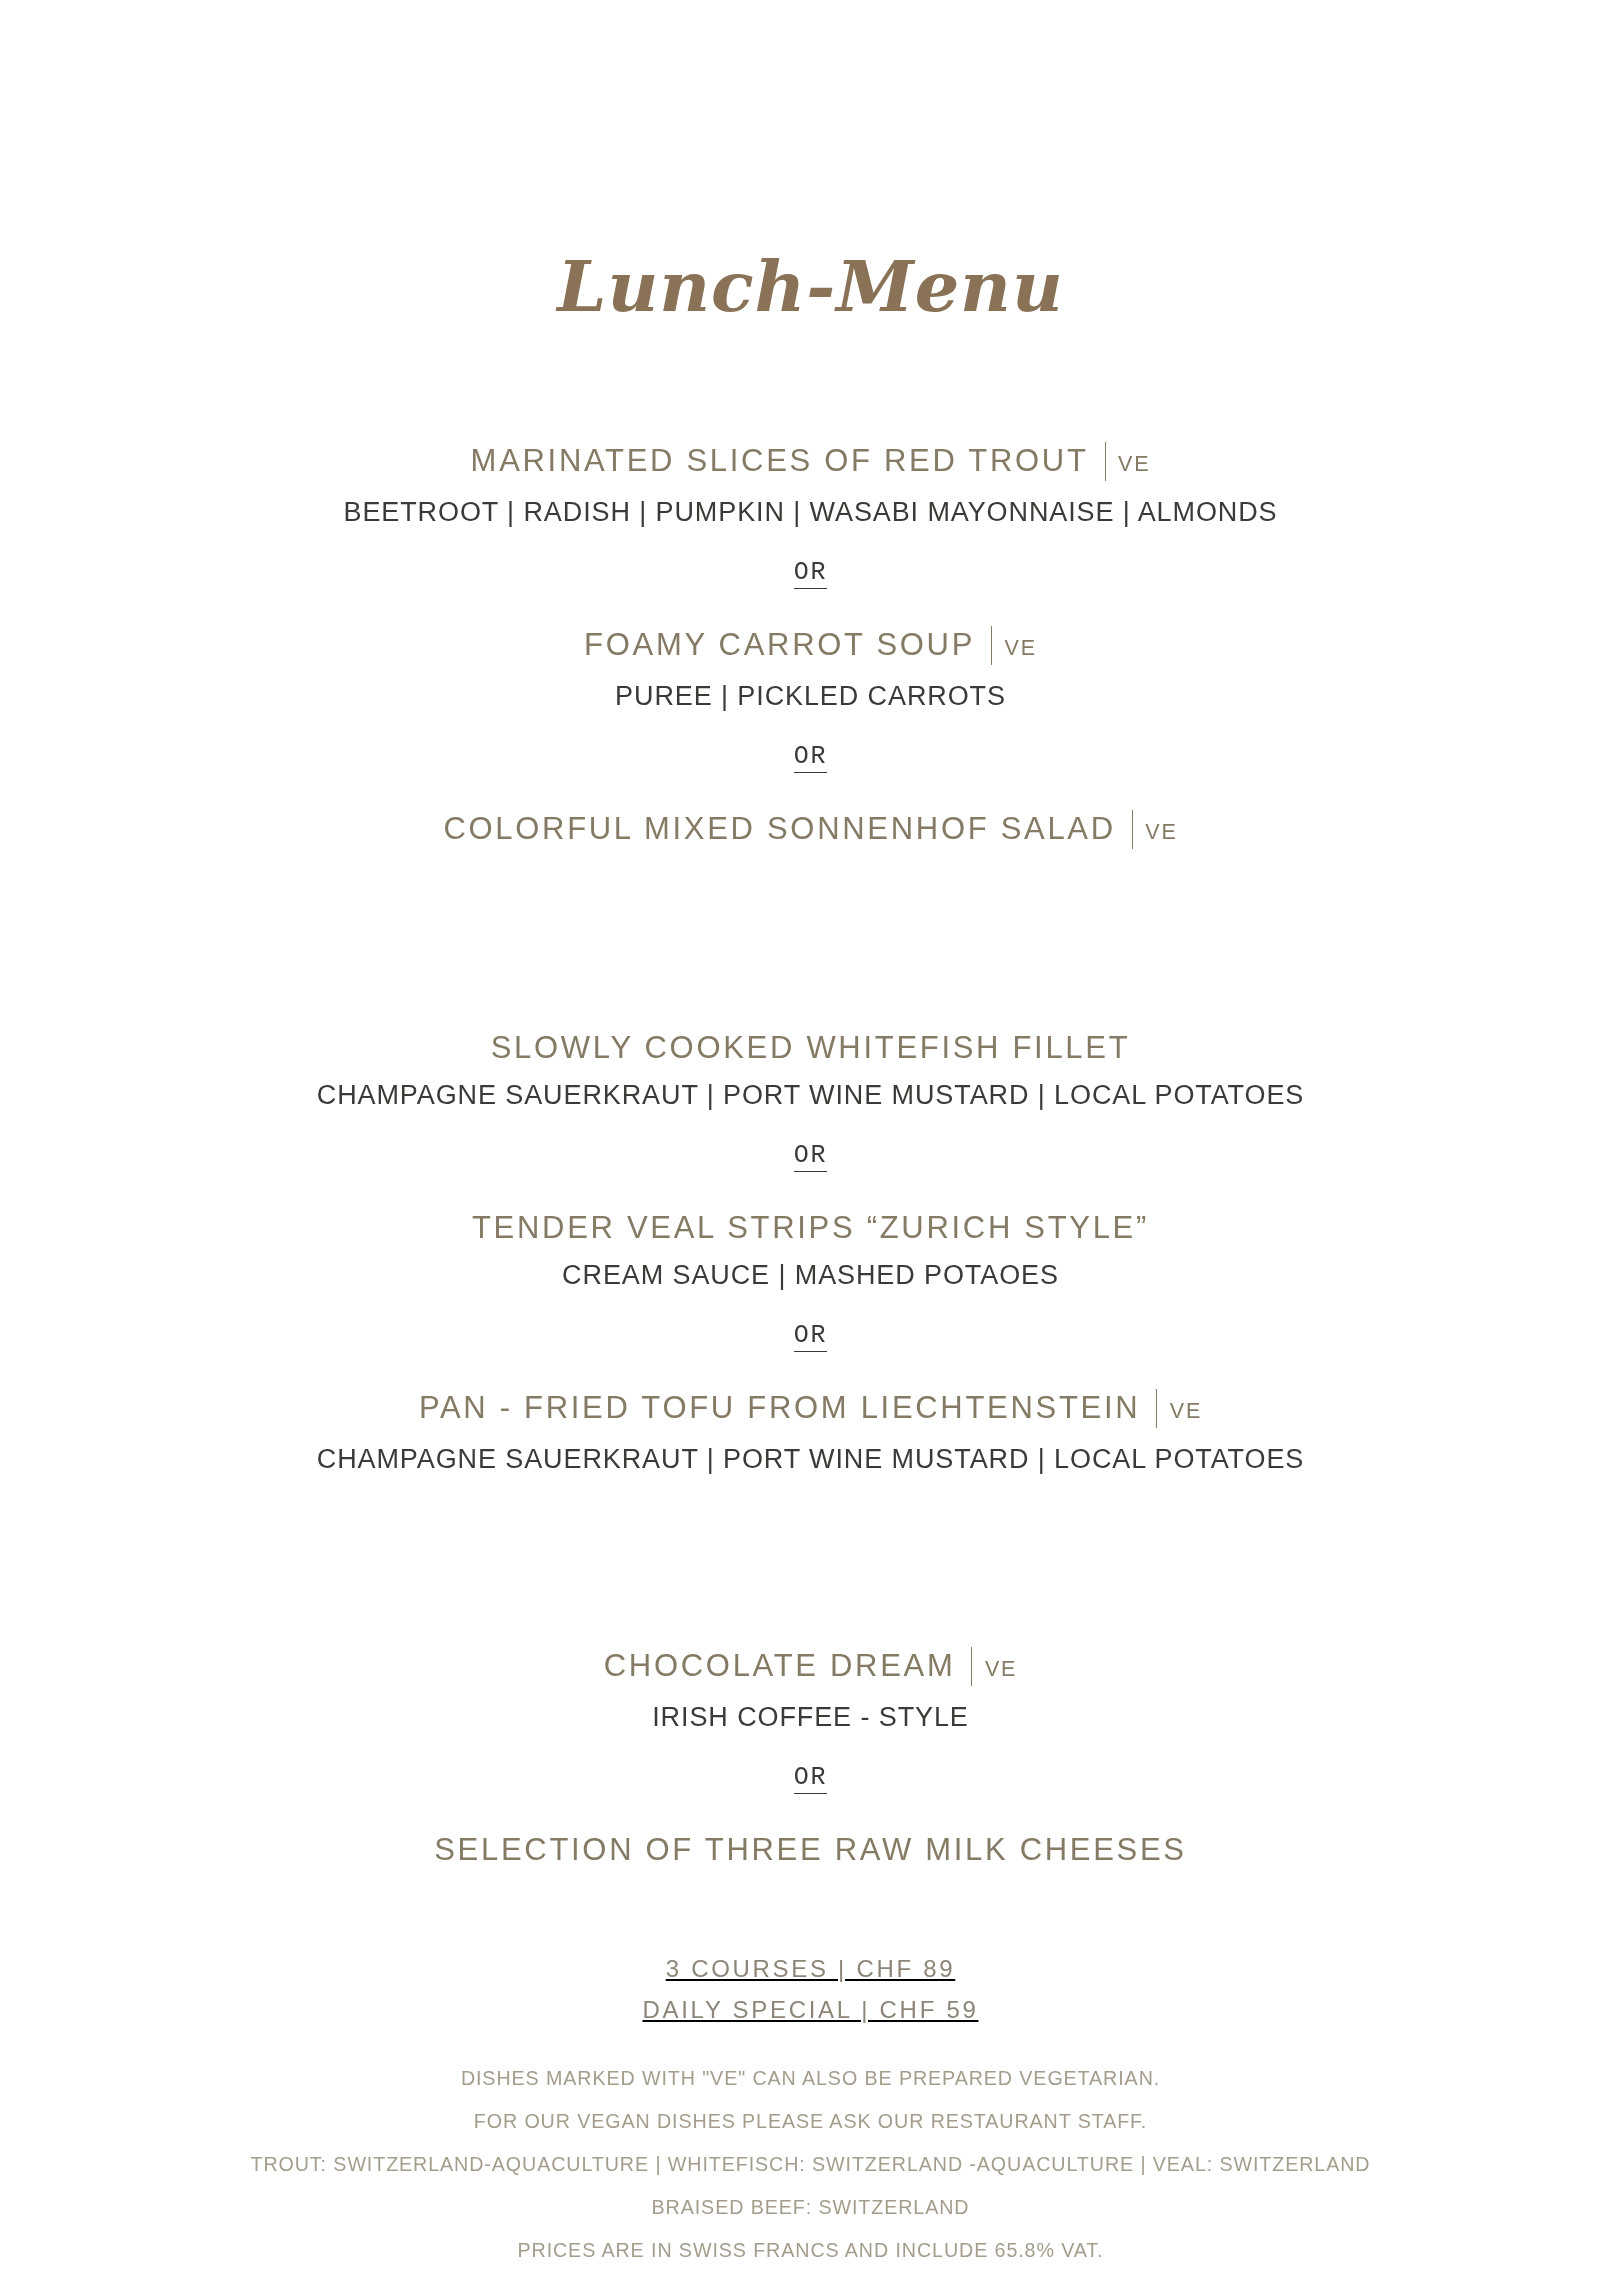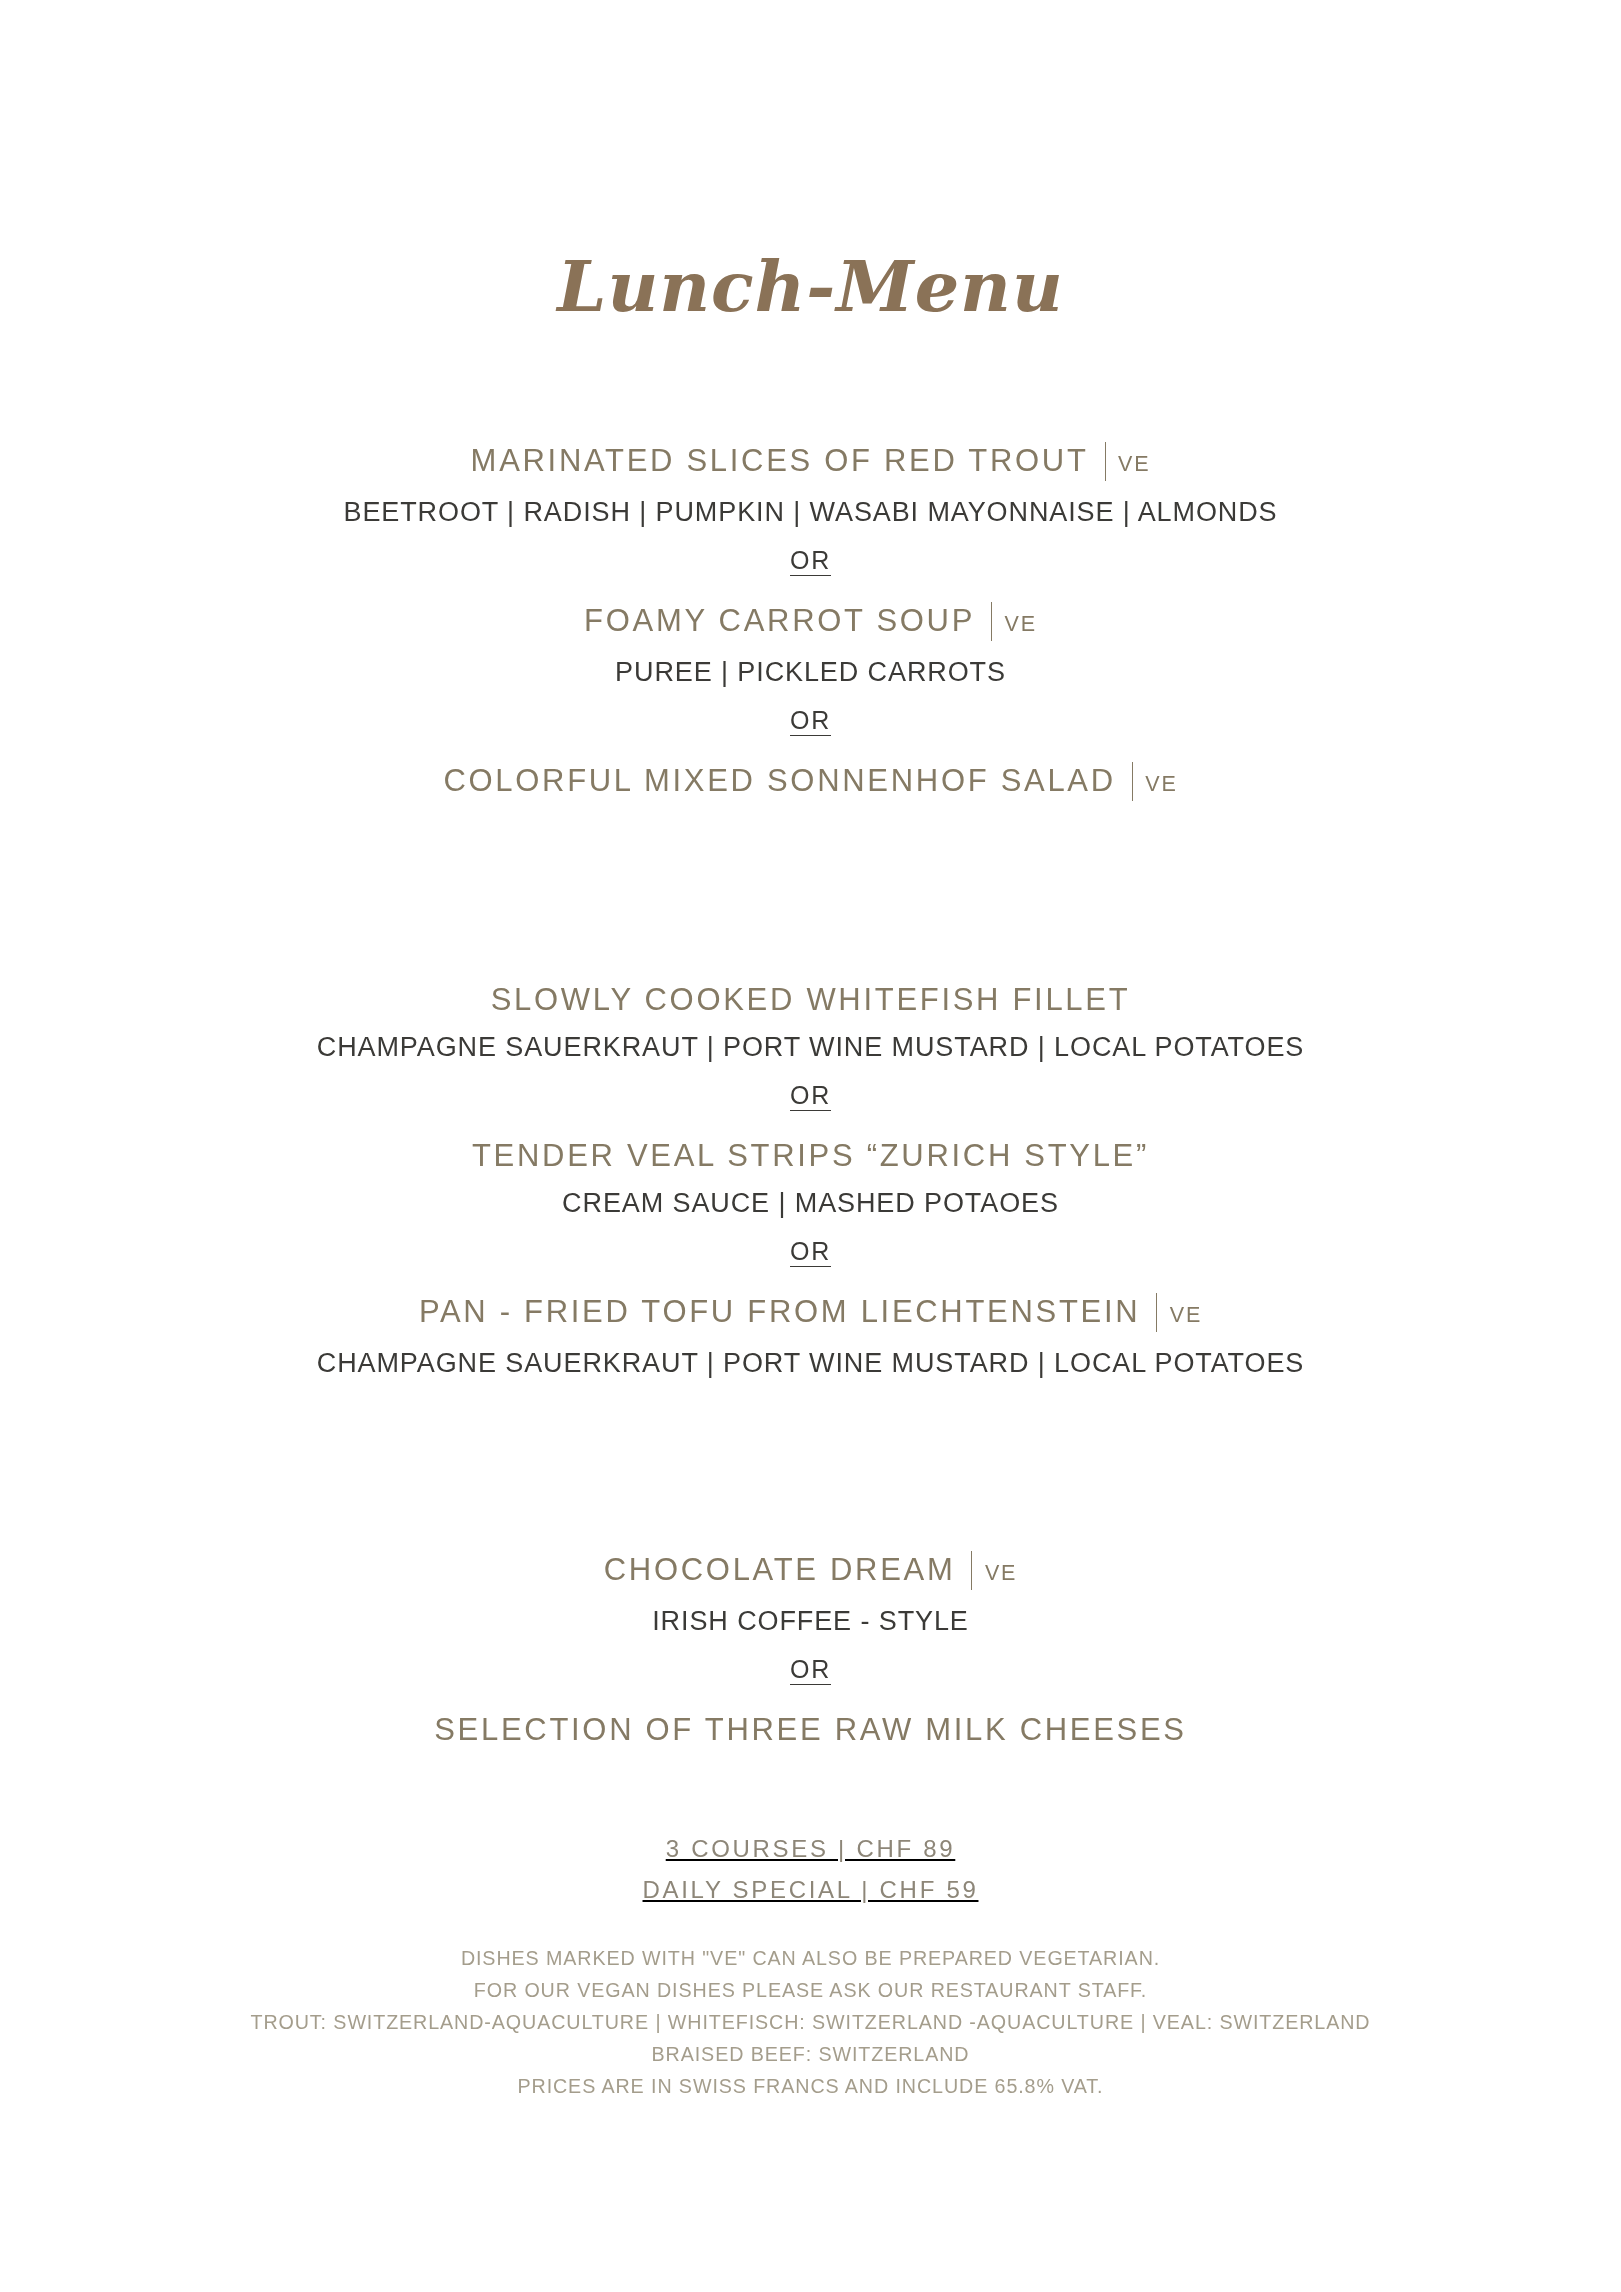--- a/index.html
+++ b/index.html
@@ -58,22 +58,23 @@
   }
   .sides{
     margin-top:7px;
     font-size:27px;
     line-height:32px;
     letter-spacing:0.9px;
     color:var(--body);
     white-space:nowrap;
   }
   .or{
-    margin:17px 0;
+    margin:30px 0;
     line-height:30px;
+    font-family:Liberation Mono, monospace;
   }
   .or-text{
     font-size:25px;
     letter-spacing:1.8px;
     color:var(--body);
     border-bottom:1.8px solid var(--body);
     padding-bottom:0.9px;
   }
   .pricing{margin-top:79px;text-decoration:underline;}
   .price-line{
@@ -84,21 +85,21 @@
   }
   .price-line + .price-line{margin-top:9px;}
   .footnotes{margin-top:38px;}
   .footnote-line{
     font-size:19.7px;
     line-height:29px;
     letter-spacing:0.9px;
     color:var(--footnote);
     white-space:nowrap;
   }
-  .footnote-line + .footnote-line{margin-top:3px;}
+  .footnote-line + .footnote-line{margin-top:14px;}
 </style>
 </head>
 <body>
 
 <div class="page">
 
   <h1 class="title">Lunch-Menu</h1>
 
   <section class="course">
     <div class="dish">

